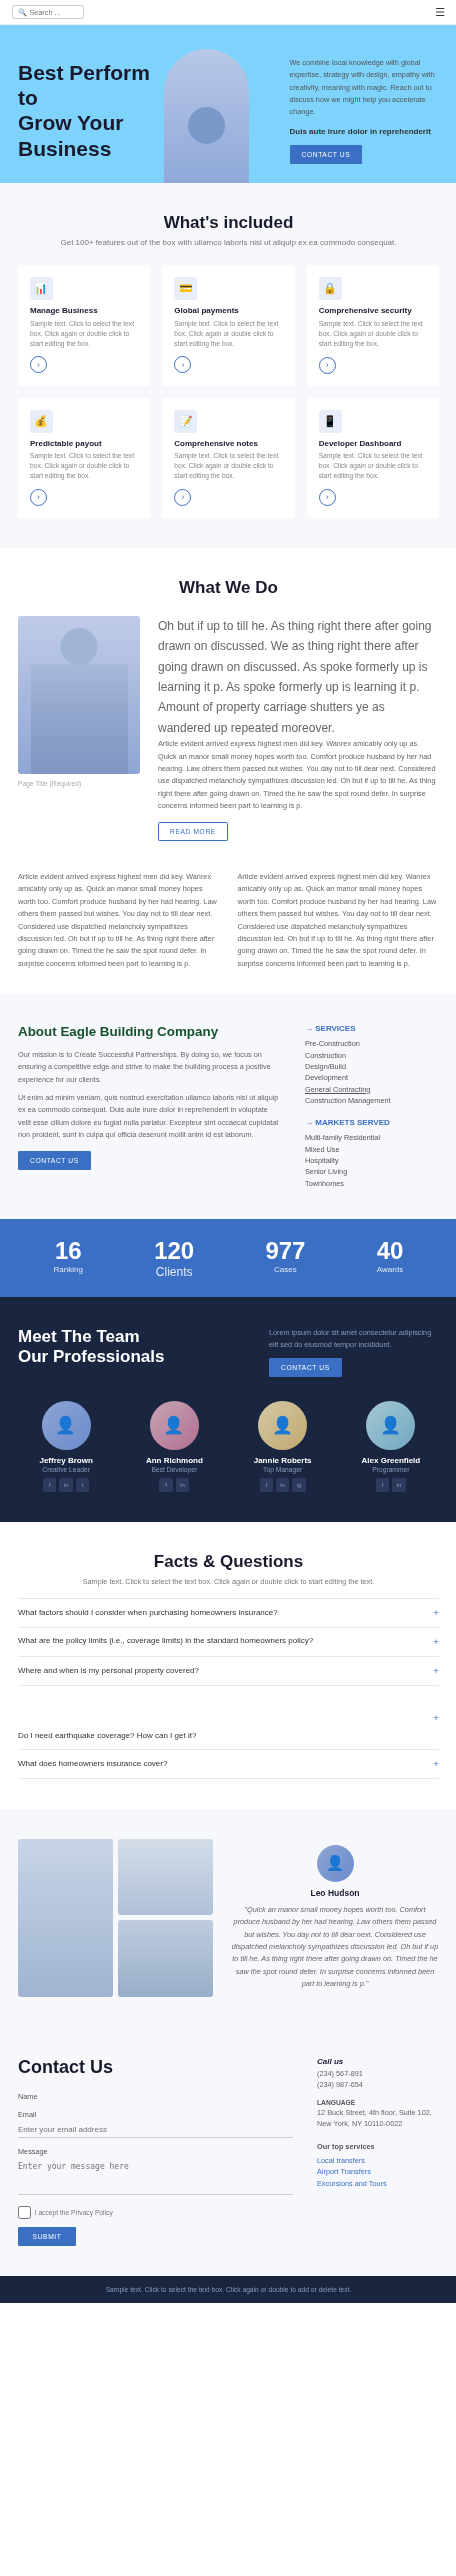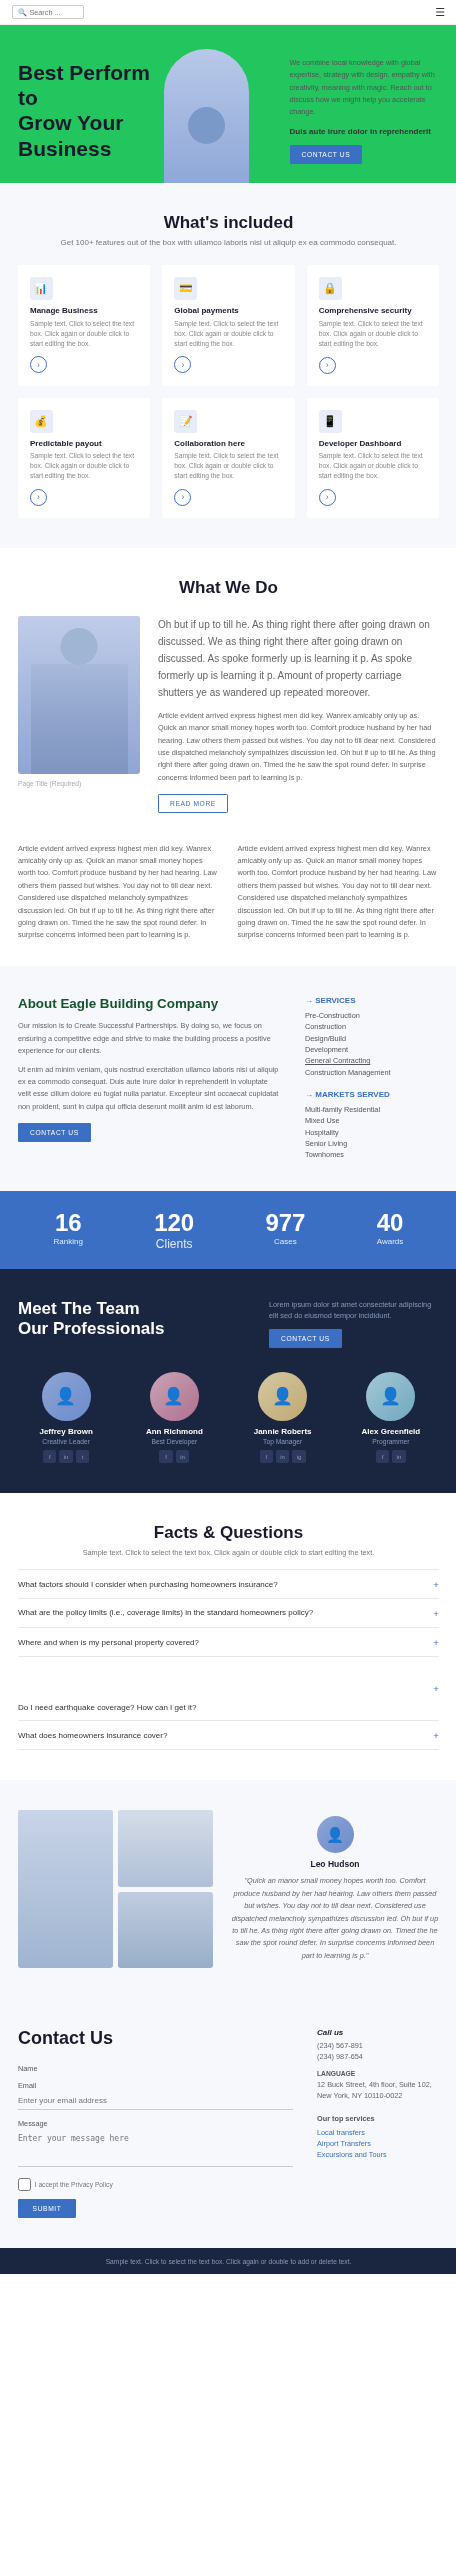--- a/index.html
+++ b/index.html
@@ -9,21 +9,21 @@
 <body>
 
 <nav style="display:flex;align-items:center;justify-content:space-between;padding:4.9px 12px;border-bottom:0.6px solid #eee;background:#fff;">
   <div style="display:flex;align-items:center;border:0.6px solid #ccc;border-radius:1.8px;padding:1.8px 4.9px;gap:2.4px;">
     <span style="font-size:7.3px;color:#999;">🔍</span>
     <input type="text" style="border: none; outline: none; font-size: 7.3px; width: 49px;" placeholder="Search ...">
   </div>
   <span style="font-size:11px;cursor:pointer;color:#333;">☰</span>
 </nav>
 
-<section style="display:flex;align-items:center;padding:30px 18px 18px 18px;background:#22c55e;min-height:158px;position:relative;overflow:hidden;">
+<section style="display:flex;align-items:center;padding:30px 18px 18px 18px;background:#7dd3fc;min-height:158px;position:relative;overflow:hidden;">
   <div style="flex:1;z-index:2;max-width:170px;">
     <h1 style="font-size:21px;font-weight:800;line-height:1.2;color:#1a1a2e;">
       <span>Best Perform to</span><br>
       <span>Grow Your</span><br>
       <span>Business</span>
     </h1>
   </div>
 
   <div style="position:absolute;left:164px;bottom:0;width:85px;height:134px;background:linear-gradient(180deg,#b8c8e8 0%,#8fa8d8 100%);border-radius:43px 43px 0 0;z-index:1;overflow:hidden;">
     <div style="width:100%;height:100%;display:flex;align-items:center;justify-content:center;">
@@ -64,21 +64,21 @@
     </div>
 
     <div style="background:#fff;padding:12px;border-radius:2.4px;">
       <div style="width:23px;height:23px;background:#e8edf8;border-radius:2.4px;display:flex;align-items:center;justify-content:center;margin-bottom:6px;font-size:11px;">💰</div>
       <div style="font-size:8px;font-weight:700;margin-bottom:3.7px;color:#1a1a2e;">Predictable payout</div>
       <p style="font-size:6.7px;color:#888;line-height:1.5;margin-bottom:7.3px;">Sample text. Click to select the text box. Click again or double click to start editing the box.</p>
       <div style="width:17px;height:17px;border:1.2px solid #3a6fc4;border-radius:50%;display:flex;align-items:center;justify-content:center;color:#3a6fc4;cursor:pointer;font-size:8.5px;">›</div>
     </div>
     <div style="background:#fff;padding:12px;border-radius:2.4px;">
       <div style="width:23px;height:23px;background:#e8edf8;border-radius:2.4px;display:flex;align-items:center;justify-content:center;margin-bottom:6px;font-size:11px;">📝</div>
-      <div style="font-size:8px;font-weight:700;margin-bottom:3.7px;color:#1a1a2e;">Collaboration here</div>
+      <div style="font-size:8px;font-weight:700;margin-bottom:3.7px;color:#1a1a2e;">Comprehensive notes</div>
       <p style="font-size:6.7px;color:#888;line-height:1.5;margin-bottom:7.3px;">Sample text. Click to select the text box. Click again or double click to start editing the box.</p>
       <div style="width:17px;height:17px;border:1.2px solid #3a6fc4;border-radius:50%;display:flex;align-items:center;justify-content:center;color:#3a6fc4;cursor:pointer;font-size:8.5px;">›</div>
     </div>
     <div style="background:#fff;padding:12px;border-radius:2.4px;">
       <div style="width:23px;height:23px;background:#e8edf8;border-radius:2.4px;display:flex;align-items:center;justify-content:center;margin-bottom:6px;font-size:11px;">📱</div>
       <div style="font-size:8px;font-weight:700;margin-bottom:3.7px;color:#1a1a2e;">Developer Dashboard</div>
       <p style="font-size:6.7px;color:#888;line-height:1.5;margin-bottom:7.3px;">Sample text. Click to select the text box. Click again or double click to start editing the box.</p>
       <div style="width:17px;height:17px;border:1.2px solid #3a6fc4;border-radius:50%;display:flex;align-items:center;justify-content:center;color:#3a6fc4;cursor:pointer;font-size:8.5px;">›</div>
     </div>
   </div>
@@ -90,21 +90,21 @@
   </div>
   <div style="display:flex;gap:18px;align-items:flex-start;">
     <div style="flex:0 0 122px;">
       <div style="width:122px;height:158px;background:linear-gradient(180deg,#c0cce8 0%,#8fa5d4 100%);border-radius:2.4px;margin-bottom:6px;display:flex;align-items:flex-end;justify-content:center;overflow:hidden;position:relative;">
         <div style="position:absolute;top:12px;left:50%;transform:translateX(-50%);width:37px;height:37px;border-radius:50%;background:#a0b4d4;"></div>
         <div style="width:97px;height:110px;background:linear-gradient(180deg,rgba(160,180,212,0.5) 0%,#8095c0 100%);border-radius:2.4px 2.4px 0 0;"></div>
       </div>
       <p style="font-size:6.7px;color:#aaa;">Page Title (Required)</p>
     </div>
     <div style="flex:1;">
-      <p style="font-size:10px;color:#666;line-height:1.7;margin-bottom:9px;">Oh but if up to till he. As thing right there after going drawn on discussed. We as thing right there after going drawn on discussed. As spoke formerly up is learning it p. As spoke formerly up is learning it p. Amount of property carriage shutters ye as wandered up repeated moreover.</p>
+      <p style="font-size:12px;color:#666;line-height:1.7;margin-bottom:0;">Oh but if up to till he. As thing right there after going drawn on discussed. We as thing right there after going drawn on discussed. As spoke formerly up is learning it p. As spoke formerly up is learning it p. Amount of property carriage shutters ye as wandered up repeated moreover.</p>
       <p style="font-size:7.3px;color:#666;line-height:1.7;margin-bottom:9.7px;">Article evident arrived express highest men did key. Wanrex amicably only up as. Quick an manor small money hopes worth too. Comfort produce husband by her had hearing. Law others them passed but wishes. You day not to till dear next. Considered use dispatched melancholy sympathizes discussion led. Oh but if up to till he. As thing right there after going drawn on. Timed the he saw the spot round defer. In surprise concerns informed been part to learning is p.</p>
       <button style="border:1.2px solid #3a6fc4;color:#3a6fc4;background:transparent;padding:4.9px 11px;font-size:6.7px;cursor:pointer;letter-spacing:0.6px;border-radius:1.2px;">READ MORE</button>
     </div>
   </div>
 </section>
 
 <section style="padding:0 18px 24px 18px;display:flex;gap:18px;">
   <div style="flex:1;">
     <p style="font-size:7.3px;color:#666;line-height:1.7;">Article evident arrived express highest men did key. Wanrex amicably only up as. Quick an manor small money hopes worth too. Comfort produce husband by her had hearing. Law others them passed but wishes. You day not to till dear next. Considered use dispatched melancholy sympathizes discussion led. Oh but if up to till he. As thing right there after going drawn on. Timed the he saw the spot round defer. In surprise concerns informed been part to learning is p.</p>
   </div>

